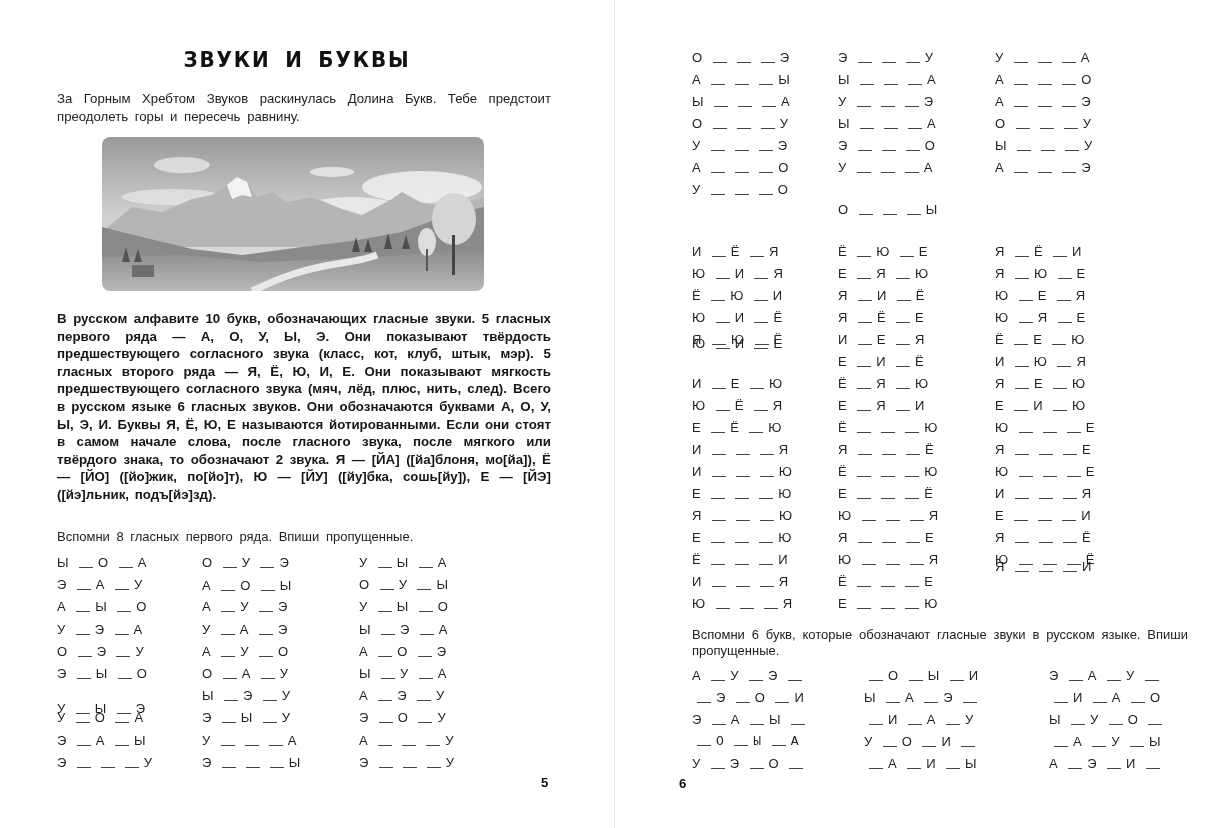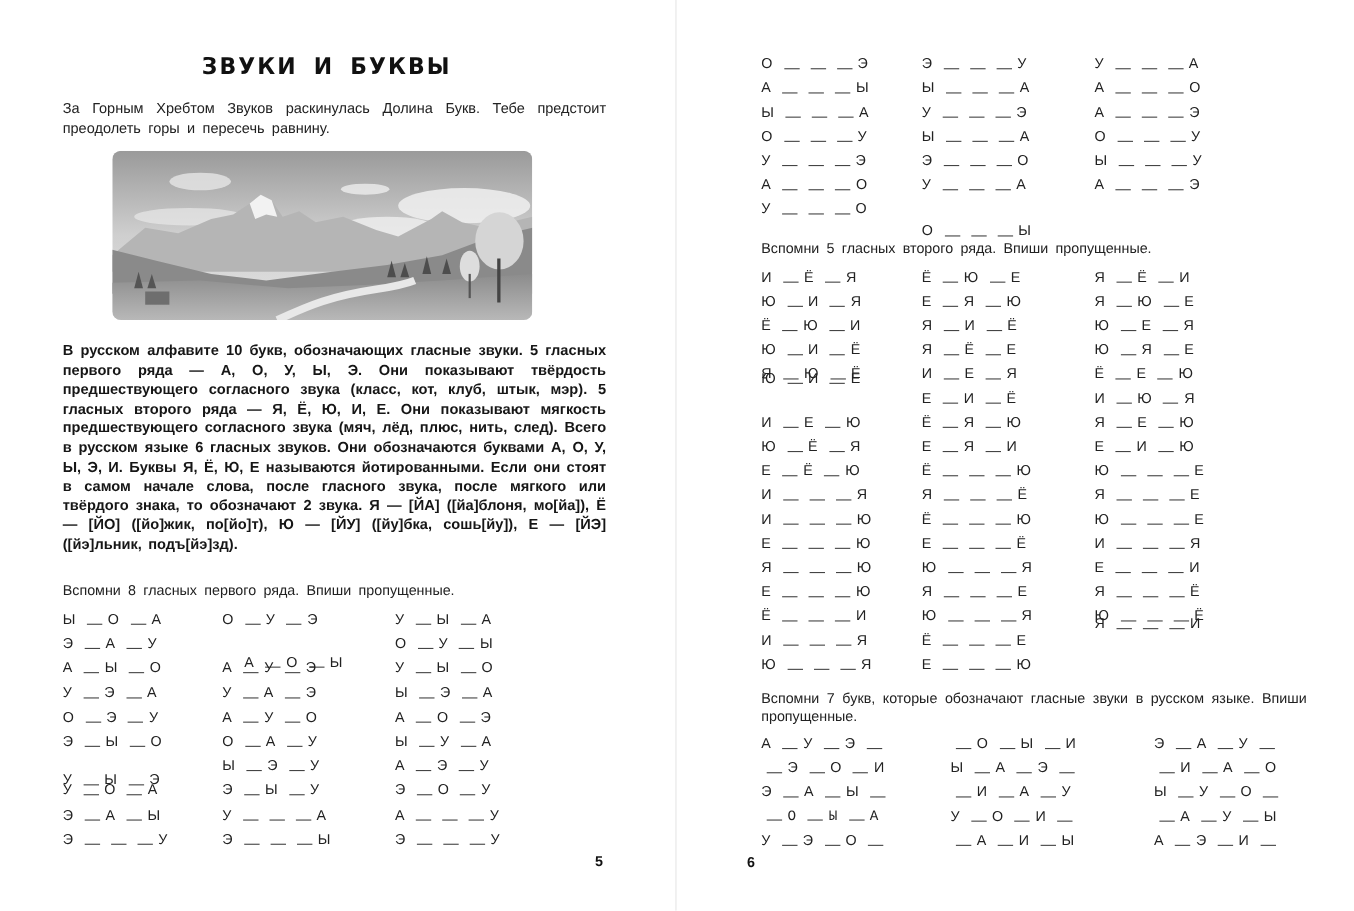--- a/index.html
+++ b/index.html
@@ -96,21 +96,21 @@
         <div class="row" style="top: 66.6px;"><span class="ch">У</span><span class="sp"></span><span class="gap"></span><span class="ch">Э</span><span class="sp"></span><span class="gap"></span><span class="ch">А</span><span class="sp"></span></div>
         <div class="row" style="top: 88.8px;"><span class="ch">О</span><span class="sp"></span><span class="gap"></span><span class="ch">Э</span><span class="sp"></span><span class="gap"></span><span class="ch">У</span><span class="sp"></span></div>
         <div class="row" style="top: 111px;"><span class="ch">Э</span><span class="sp"></span><span class="gap"></span><span class="ch">Ы</span><span class="sp"></span><span class="gap"></span><span class="ch">О</span><span class="sp"></span></div>
         <div class="row" style="top: 146px;"><span class="ch">У</span><span class="sp"></span><span class="gap"></span><span class="ch">Ы</span><span class="sp"></span><span class="gap"></span><span class="ch">Э</span><span class="sp"></span></div>
         <div class="row" style="top: 155.4px;"><span class="ch">У</span><span class="sp"></span><span class="gap"></span><span class="ch">О</span><span class="sp"></span><span class="gap"></span><span class="ch">А</span><span class="sp"></span></div>
         <div class="row" style="top: 177.6px;"><span class="ch">Э</span><span class="sp"></span><span class="gap"></span><span class="ch">А</span><span class="sp"></span><span class="gap"></span><span class="ch">Ы</span><span class="sp"></span></div>
         <div class="row" style="top: 199.8px;"><span class="ch">Э</span><span class="sp"></span><span class="gap"></span><span class="gap"></span><span class="gap"></span><span class="ch">У</span><span class="sp"></span></div>
       </div>
       <div class="col" style="left: 145px;">
         <div class="row" style="top: 0px;"><span class="ch">О</span><span class="sp"></span><span class="gap"></span><span class="ch">У</span><span class="sp"></span><span class="gap"></span><span class="ch">Э</span><span class="sp"></span></div>
-        <div class="row" style="top: 39px; margin-left: 20px;"><span class="ch">А</span><span class="sp"></span><span class="gap"></span><span class="ch">О</span><span class="sp"></span><span class="gap"></span><span class="ch">Ы</span><span class="sp"></span></div>
+        <div class="row" style="top: 23px;"><span class="ch">А</span><span class="sp"></span><span class="gap"></span><span class="ch">О</span><span class="sp"></span><span class="gap"></span><span class="ch">Ы</span><span class="sp"></span></div>
         <div class="row" style="top: 44.4px;"><span class="ch">А</span><span class="sp"></span><span class="gap"></span><span class="ch">У</span><span class="sp"></span><span class="gap"></span><span class="ch">Э</span><span class="sp"></span></div>
         <div class="row" style="top: 66.6px;"><span class="ch">У</span><span class="sp"></span><span class="gap"></span><span class="ch">А</span><span class="sp"></span><span class="gap"></span><span class="ch">Э</span><span class="sp"></span></div>
         <div class="row" style="top: 88.8px;"><span class="ch">А</span><span class="sp"></span><span class="gap"></span><span class="ch">У</span><span class="sp"></span><span class="gap"></span><span class="ch">О</span><span class="sp"></span></div>
         <div class="row" style="top: 111px;"><span class="ch">О</span><span class="sp"></span><span class="gap"></span><span class="ch">А</span><span class="sp"></span><span class="gap"></span><span class="ch">У</span><span class="sp"></span></div>
         <div class="row" style="top: 133.2px;"><span class="ch">Ы</span><span class="sp"></span><span class="gap"></span><span class="ch">Э</span><span class="sp"></span><span class="gap"></span><span class="ch">У</span><span class="sp"></span></div>
         <div class="row" style="top: 155.4px;"><span class="ch">Э</span><span class="sp"></span><span class="gap"></span><span class="ch">Ы</span><span class="sp"></span><span class="gap"></span><span class="ch">У</span><span class="sp"></span></div>
         <div class="row" style="top: 177.6px;"><span class="ch">У</span><span class="sp"></span><span class="gap"></span><span class="gap"></span><span class="gap"></span><span class="ch">А</span><span class="sp"></span></div>
         <div class="row" style="top: 199.8px;"><span class="ch">Э</span><span class="sp"></span><span class="gap"></span><span class="gap"></span><span class="gap"></span><span class="ch">Ы</span><span class="sp"></span></div>
       </div>
       <div class="col" style="left: 302px;">
@@ -153,21 +153,20 @@
       <div class="col" style="left: 303px;">
         <div class="row" style="top: 0px;"><span class="ch">У</span><span class="sp"></span><span class="gap"></span><span class="gap"></span><span class="gap"></span><span class="ch">А</span><span class="sp"></span></div>
         <div class="row" style="top: 22px;"><span class="ch">А</span><span class="sp"></span><span class="gap"></span><span class="gap"></span><span class="gap"></span><span class="ch">О</span><span class="sp"></span></div>
         <div class="row" style="top: 44px;"><span class="ch">А</span><span class="sp"></span><span class="gap"></span><span class="gap"></span><span class="gap"></span><span class="ch">Э</span><span class="sp"></span></div>
         <div class="row" style="top: 66px;"><span class="ch">О</span><span class="sp"></span><span class="gap"></span><span class="gap"></span><span class="gap"></span><span class="ch">У</span><span class="sp"></span></div>
         <div class="row" style="top: 88px;"><span class="ch">Ы</span><span class="sp"></span><span class="gap"></span><span class="gap"></span><span class="gap"></span><span class="ch">У</span><span class="sp"></span></div>
         <div class="row" style="top: 110px;"><span class="ch">А</span><span class="sp"></span><span class="gap"></span><span class="gap"></span><span class="gap"></span><span class="ch">Э</span><span class="sp"></span></div>
       </div>
     </div>
 
-  <div class="task" style="left:77px; top:218px;">Вспомни 5 гласных второго ряда. Впиши пропущенные.</div>
 
   <div class="grid" id="grid-r2" style="left:77px; top:244px;">
       <div class="col" style="left: 0px;">
         <div class="row" style="top: 0px;"><span class="ch">И</span><span class="sp"></span><span class="gap"></span><span class="ch">Ё</span><span class="sp"></span><span class="gap"></span><span class="ch">Я</span><span class="sp"></span></div>
         <div class="row" style="top: 22px;"><span class="ch">Ю</span><span class="sp"></span><span class="gap"></span><span class="ch">И</span><span class="sp"></span><span class="gap"></span><span class="ch">Я</span><span class="sp"></span></div>
         <div class="row" style="top: 44px;"><span class="ch">Ё</span><span class="sp"></span><span class="gap"></span><span class="ch">Ю</span><span class="sp"></span><span class="gap"></span><span class="ch">И</span><span class="sp"></span></div>
         <div class="row" style="top: 66px;"><span class="ch">Ю</span><span class="sp"></span><span class="gap"></span><span class="ch">И</span><span class="sp"></span><span class="gap"></span><span class="ch">Ё</span><span class="sp"></span></div>
         <div class="row" style="top: 88px;"><span class="ch">Я</span><span class="sp"></span><span class="gap"></span><span class="ch">Ю</span><span class="sp"></span><span class="gap"></span><span class="ch">Ё</span><span class="sp"></span></div>
         <div class="row" style="top: 92px;"><span class="ch">Ю</span><span class="sp"></span><span class="gap"></span><span class="ch">И</span><span class="sp"></span><span class="gap"></span><span class="ch">Е</span><span class="sp"></span></div>
         <div class="row" style="top: 132px;"><span class="ch">И</span><span class="sp"></span><span class="gap"></span><span class="ch">Е</span><span class="sp"></span><span class="gap"></span><span class="ch">Ю</span><span class="sp"></span></div>
@@ -214,21 +213,21 @@
         <div class="row" style="top: 198px;"><span class="ch">Я</span><span class="sp"></span><span class="gap"></span><span class="gap"></span><span class="gap"></span><span class="ch">Е</span><span class="sp"></span></div>
         <div class="row" style="top: 220px;"><span class="ch">Ю</span><span class="sp"></span><span class="gap"></span><span class="gap"></span><span class="gap"></span><span class="ch">Е</span><span class="sp"></span></div>
         <div class="row" style="top: 242px;"><span class="ch">И</span><span class="sp"></span><span class="gap"></span><span class="gap"></span><span class="gap"></span><span class="ch">Я</span><span class="sp"></span></div>
         <div class="row" style="top: 264px;"><span class="ch">Е</span><span class="sp"></span><span class="gap"></span><span class="gap"></span><span class="gap"></span><span class="ch">И</span><span class="sp"></span></div>
         <div class="row" style="top: 286px;"><span class="ch">Я</span><span class="sp"></span><span class="gap"></span><span class="gap"></span><span class="gap"></span><span class="ch">Ё</span><span class="sp"></span></div>
         <div class="row" style="top: 308px;"><span class="ch">Ю</span><span class="sp"></span><span class="gap"></span><span class="gap"></span><span class="gap"></span><span class="ch">Ё</span><span class="sp"></span></div>
         <div class="row" style="top: 315px;"><span class="ch">Я</span><span class="sp"></span><span class="gap"></span><span class="gap"></span><span class="gap"></span><span class="ch">И</span><span class="sp"></span></div>
       </div>
     </div>
 
-  <div class="task justify" style="left:77px; top:627px; width:496px;">Вспомни 7 букв, которые обозначают гласные звуки в русском языке. Впиши пропущенные.</div>
+  <div class="task justify" style="left:77px; top:627px; width:496px;">Вспомни 6 букв, которые обозначают гласные звуки в русском языке. Впиши пропущенные.</div>
 
   <div class="grid" id="grid-r3" style="left:77px; top:668px;">
       <div class="col" style="left: 0px;">
         <div class="row" style="top: 0px;"><span class="ch">А</span><span class="sp"></span><span class="gap"></span><span class="ch">У</span><span class="sp"></span><span class="gap"></span><span class="ch">Э</span><span class="sp"></span><span class="gap"></span></div>
         <div class="row" style="top: 22px;"><span class="gap"></span><span class="ch">Э</span><span class="sp"></span><span class="gap"></span><span class="ch">О</span><span class="sp"></span><span class="gap"></span><span class="ch">И</span><span class="sp"></span></div>
         <div class="row" style="top: 44px;"><span class="ch">Э</span><span class="sp"></span><span class="gap"></span><span class="ch">А</span><span class="sp"></span><span class="gap"></span><span class="ch">Ы</span><span class="sp"></span><span class="gap"></span></div>
         <div class="row" style="top: 66px; font-family: Liberation Mono, monospace;"><span class="gap"></span><span class="ch">О</span><span class="sp"></span><span class="gap"></span><span class="ch">Ы</span><span class="sp"></span><span class="gap"></span><span class="ch">А</span><span class="sp"></span></div>
         <div class="row" style="top: 88px;"><span class="ch">У</span><span class="sp"></span><span class="gap"></span><span class="ch">Э</span><span class="sp"></span><span class="gap"></span><span class="ch">О</span><span class="sp"></span><span class="gap"></span></div>
       </div>
       <div class="col" style="left: 172px;">

